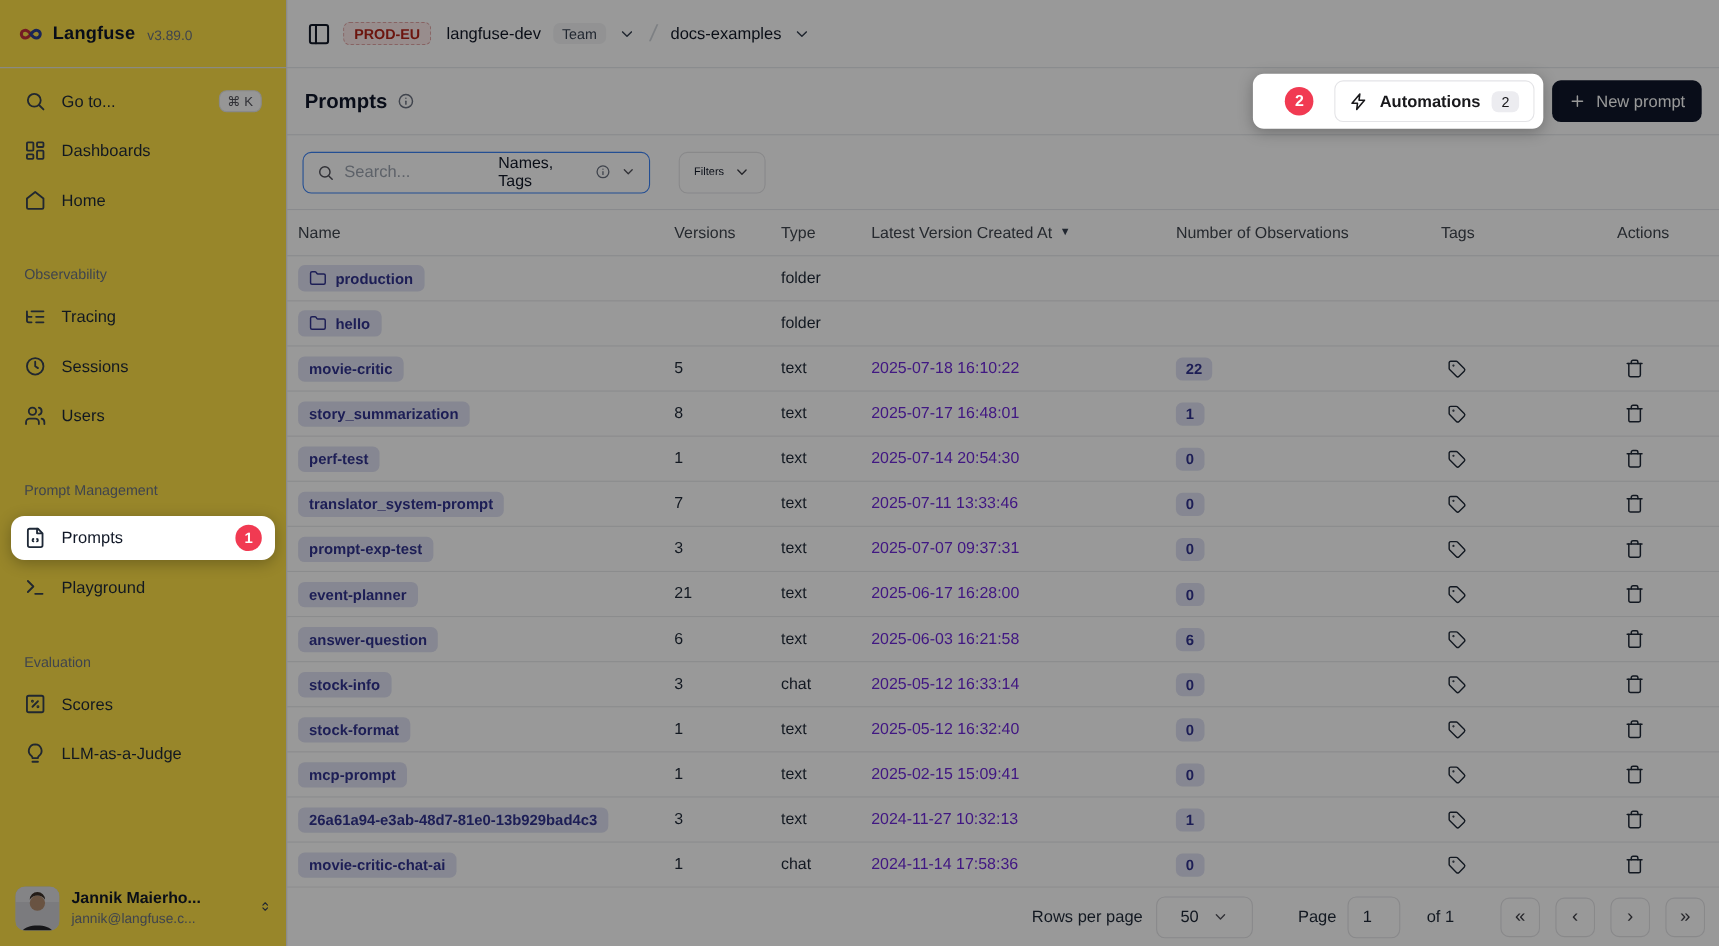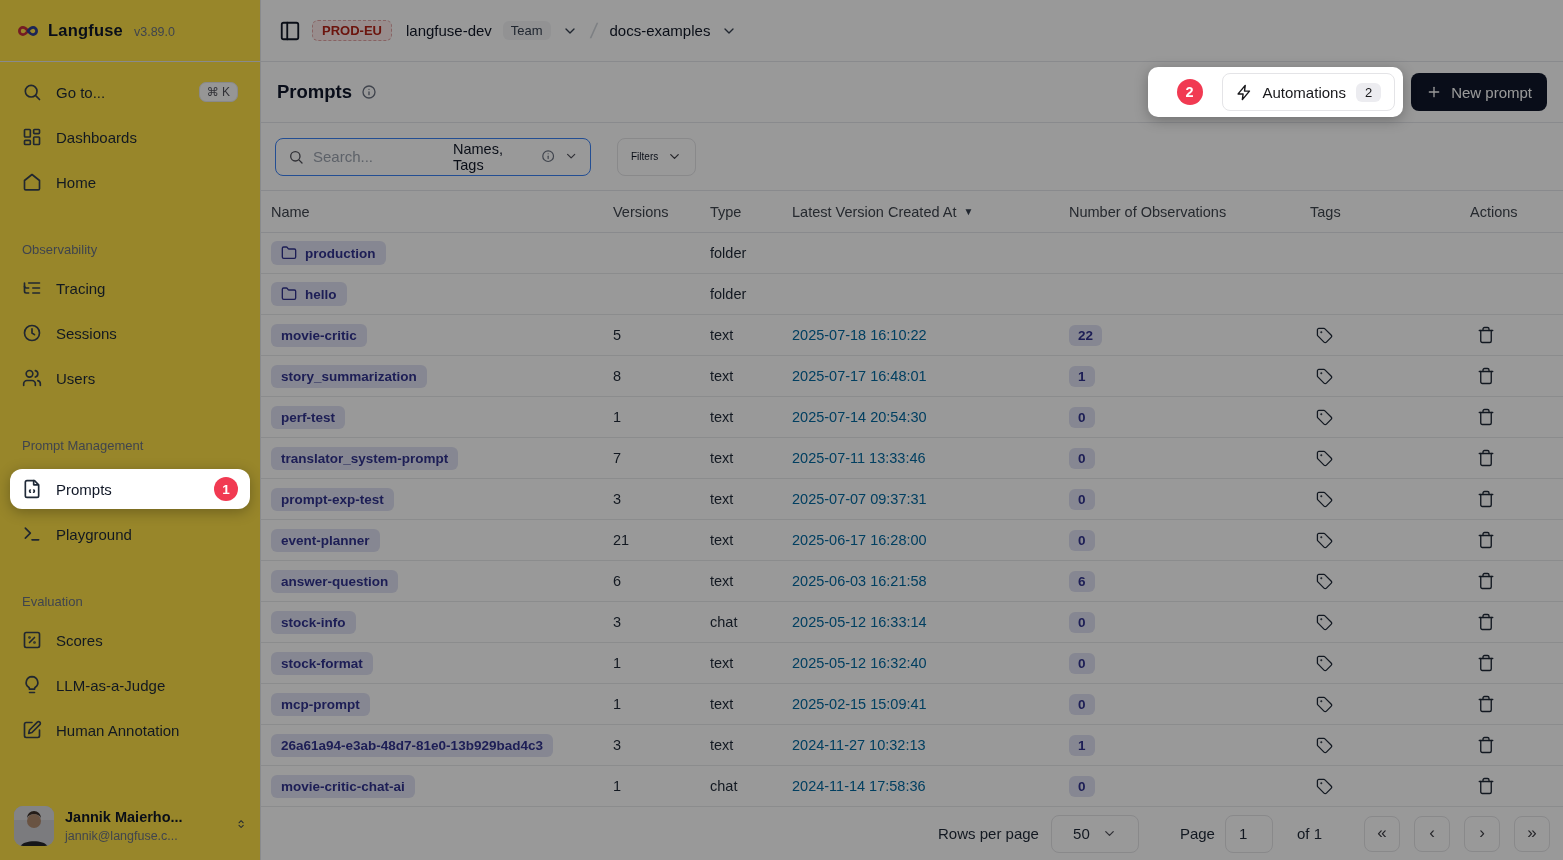--- a/index.html
+++ b/index.html
@@ -43,21 +43,21 @@
   .slash { color:#d1d5db; font-size:21px; font-weight:300; margin:0 2px; transform:skewX(-10deg); }
   .proj-name { font-size:15px; font-weight:500; color:#111827; }
 
   .page-header { height:61px; border-bottom:1px solid #e5e7eb; display:flex; align-items:center; padding:0 16px; }
   .page-title { font-size:18.5px; font-weight:700; color:#0f172a; display:flex; align-items:center; gap:9px; }
   .info-icon { width:16px; height:16px; color:#6b7280; }
   .header-right { margin-left:auto; display:flex; align-items:center; gap:8px; }
   .spot-autom { background:#fff; border-radius:10px; box-shadow:0 3px 14px rgba(0,0,0,.28); display:flex; align-items:center; padding:6px 8px 6px 29px; gap:19px; }
   .autom-btn { height:38px; border:1px solid #e4e4e7; border-radius:8px; background:#fff; display:flex; align-items:center; gap:10px; padding:0 13px; cursor:pointer; }
   .autom-btn .zap { width:17px; height:17px; color:#18181b; }
-  .autom-label { font-size:15px; font-weight:400; color:#18181b; }
+  .autom-label { font-size:15px; font-weight:700; color:#18181b; }
   .count-pill { background:#ececf0; border-radius:6px; font-size:13px; color:#18181b; padding:2px 9px; }
   .step-badge.lg { width:26px; height:26px; margin:0; font-size:14.5px; }
   .new-prompt { height:38px; background:#0f172a; color:#fff; border:none; border-radius:8px; display:flex; align-items:center; gap:9px; padding:0 15px; font-size:15px; font-weight:500; cursor:pointer; font-family:inherit; }
   .new-prompt .plus { width:16px; height:16px; color:#fff; }
 
   .toolbar { height:67px; display:flex; align-items:center; padding:0 14px; }
   .search-box { width:316px; height:38px; border:1px solid #3b82f6; border-radius:8px; display:flex; align-items:center; padding:0 12px; gap:9px; }
   .search-box .sicon { width:16px; height:16px; color:#52525b; flex:0 0 16px; }
   .search-input { border:none; outline:none; width:108px; font-size:15px; color:#111827; font-family:inherit; background:transparent; }
   .search-input::placeholder { color:#9ca3af; }
@@ -68,21 +68,21 @@
 
   .table { flex:1; overflow:hidden; }
   .thead, .trow { display:grid; grid-template-columns:342px 97px 82px 277px 241px 160px 1fr; align-items:center; padding:0 10px; }
   .thead { height:43px; border-top:1px solid #e5e7eb; border-bottom:1px solid #e5e7eb; font-size:14.5px; font-weight:500; color:#40464f; }
   .th { display:flex; align-items:center; gap:7px; white-space:nowrap; }
   .sort-ind { font-size:10px; color:#374151; }
   .trow { height:41px; border-bottom:1px solid #e8e9eb; font-size:14.5px; color:#1f2937; cursor:pointer; }
   .name-badge { display:inline-flex; align-items:center; gap:8px; background:#e0e2f3; color:#31338f; border-radius:6px; padding:4px 10px; font-size:13.5px; font-weight:700; max-width:330px; white-space:nowrap; }
   .name-badge .ficon { width:16px; height:16px; color:#31338f; }
   .cell { white-space:nowrap; }
-  .c-created { color:#0369a1; }
+  .c-created { color:#6d28d9; }
   .obs-badge { display:inline-block; background:#e0e2f3; color:#31338f; border-radius:6px; padding:3px 9px; font-size:13.5px; font-weight:700; }
   .icon-btn { width:28px; height:28px; display:flex; align-items:center; justify-content:center; background:none; border:none; cursor:pointer; color:#1f2937; }
   .icon-btn svg { width:17px; height:17px; }
   .actions-cell .icon-btn svg { width:18px; height:18px; }
   .tags-cell, .actions-cell { display:flex; }
   .tags-cell { padding-left:0; }
   .actions-cell { padding-left:2px; }
 
   .pagination { height:53px; display:flex; align-items:center; justify-content:flex-end; padding:0 13px; font-size:15px; color:#1f2937; }
   .rpp-label { margin-right:12px; }
@@ -222,29 +222,20 @@
       <div class="nav-item">
         <span class="nicon">
           <svg viewBox="0 0 24 24" fill="none" stroke="currentColor" stroke-width="2" stroke-linecap="round" stroke-linejoin="round">
               <path d="M12 2a7 7 0 0 0-4 12.7c.6.5 1 1.4 1 2.3h6c0-.9.4-1.8 1-2.3A7 7 0 0 0 12 2z"></path>
               <path d="M9 21h6"></path>
             </svg>
         </span>
         <span>LLM-as-a-Judge</span>
       </div>
 
-      <div class="nav-item">
-        <span class="nicon">
-          <svg viewBox="0 0 24 24" fill="none" stroke="currentColor" stroke-width="2" stroke-linecap="round" stroke-linejoin="round">
-              <path d="M12 3H5a2 2 0 0 0-2 2v14a2 2 0 0 0 2 2h14a2 2 0 0 0 2-2v-7"></path>
-              <path d="M18.4 2.6a2.1 2.1 0 1 1 3 3L12 15l-4 1 1-4Z"></path>
-            </svg>
-        </span>
-        <span>Human Annotation</span>
-      </div>
 
 
       <div class="user-footer">
         <span class="avatar">
           <svg viewBox="0 0 40 40" width="40" height="40">
               <rect width="40" height="40" fill="#cdced3"></rect>
               <rect width="40" height="14" fill="#dcdde0"></rect>
               <circle cx="20" cy="15" r="7" fill="#b08a6e"></circle>
               <path d="M6 42c0-9 28-9 28 0z" fill="#26262b"></path>
               <path d="M13 12a7 7 0 0 1 14 0c-2-3-4-4-7-4s-5 1-7 4z" fill="#3c3028"></path>

